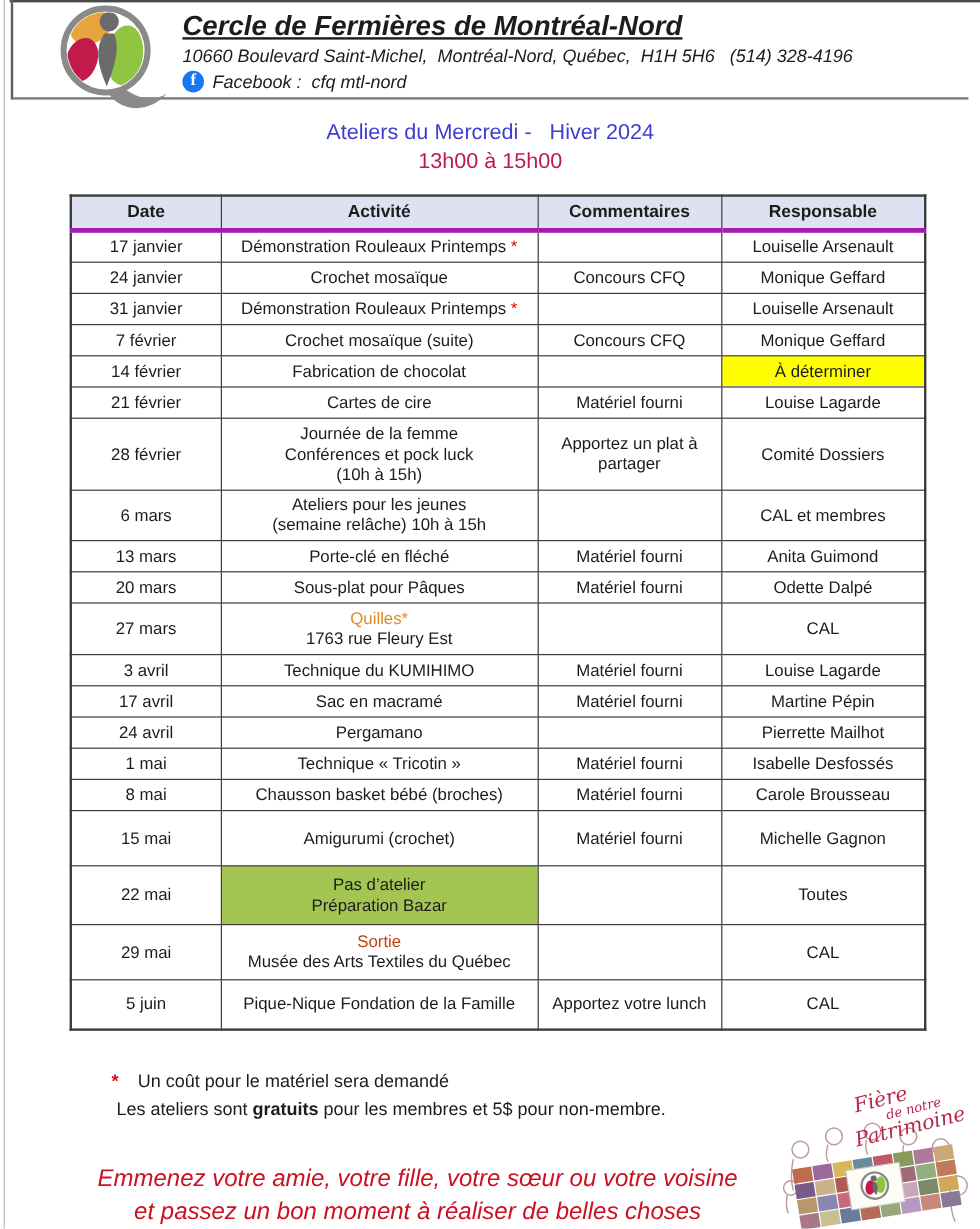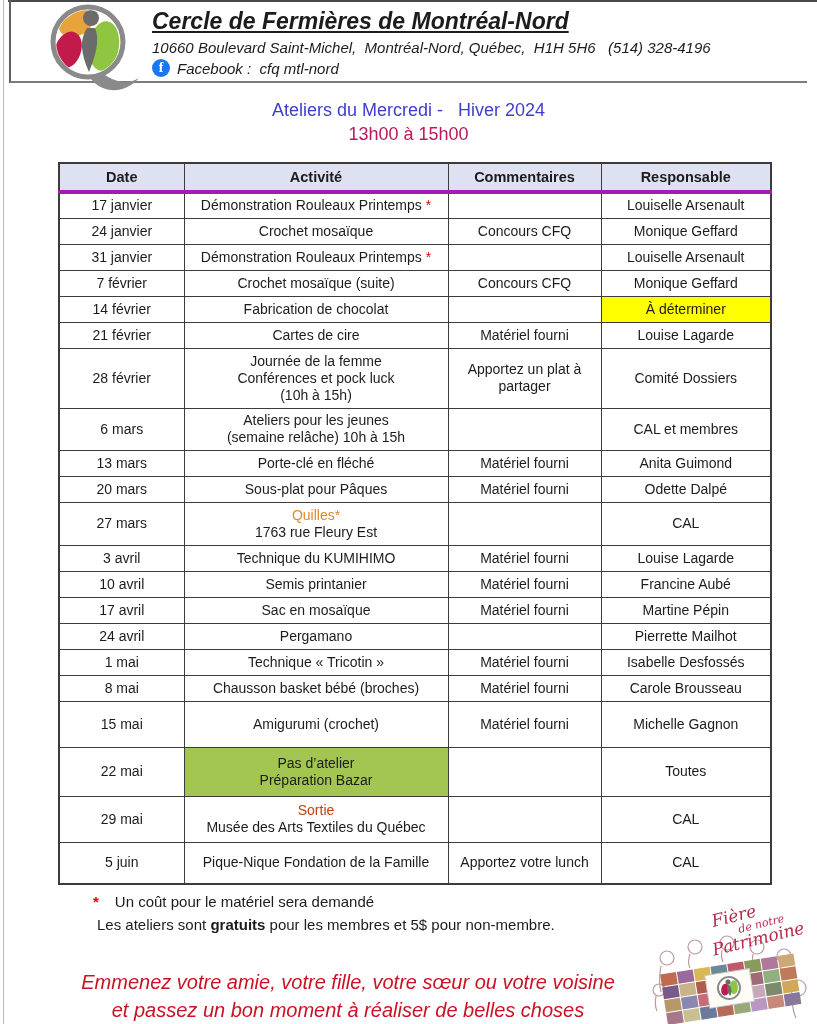--- a/index.html
+++ b/index.html
@@ -290,38 +290,24 @@
         </td>
         <td>
           <div class="ln">Matériel fourni</div>
         </td>
         <td>
           <div class="ln">Louise Lagarde</div>
         </td>
       </tr>
       <tr style="height: 26px;">
         <td>
-          <div class="ln">10 avril</div>
-        </td>
-        <td>
-          <div class="ln">Semis printanier</div>
-        </td>
-        <td>
-          <div class="ln">Matériel fourni</div>
-        </td>
-        <td>
-          <div class="ln">Francine Aubé</div>
-        </td>
-      </tr>
-      <tr style="height: 26px;">
-        <td>
           <div class="ln">17 avril</div>
         </td>
         <td>
-          <div class="ln">Sac en mosaïque</div>
+          <div class="ln">Sac en macramé</div>
         </td>
         <td>
           <div class="ln">Matériel fourni</div>
         </td>
         <td>
           <div class="ln">Martine Pépin</div>
         </td>
       </tr>
       <tr style="height: 26px;">
         <td>

